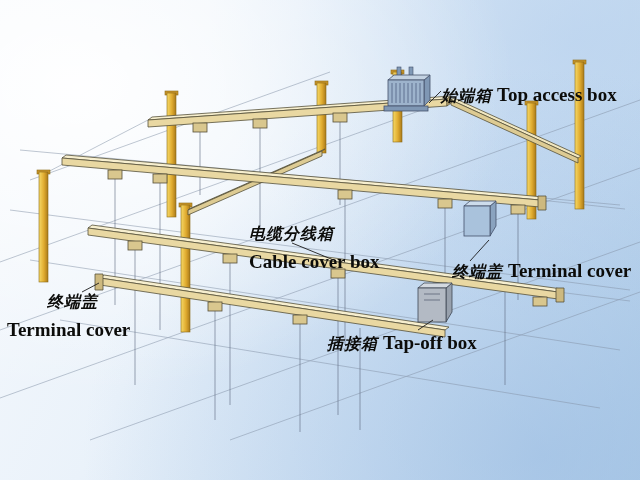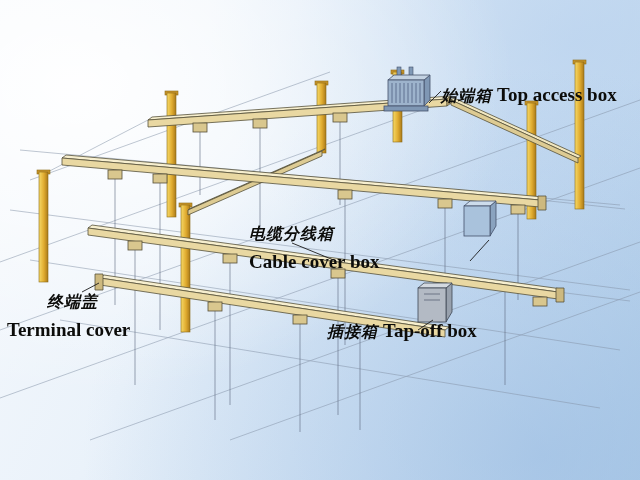--- a/index.html
+++ b/index.html
@@ -200,22 +200,25 @@
 
 <div class="lbl" id="lbl-top" style="left:441px;top:80px;">
   <span class="zh">始端箱</span><span class="en">Top access box</span>
 </div>
 
 <div class="lbl" id="lbl-cable" style="left:201px;top:221px;margin-left:48px;">
   <span class="line zh">电缆分线箱</span>
   <span class="line en">Cable cover box</span>
 </div>
 
-
-<div class="lbl" id="lbl-tapoff" style="left:327px;top:316px;">
+<div class="lbl" id="lbl-term-right" style="left:452px;top:256px;">
+  <span class="zh">终端盖</span><span class="en">Terminal cover</span>
+</div>
+
+<div class="lbl" id="lbl-tapoff" style="left:327px;top:328px;">
   <span class="zh">插接箱</span><span class="en">Tap-off box</span>
 </div>
 
 <div class="lbl" id="lbl-term-left" style="left:7px;top:289px;">
   <span class="line line1 zh">终端盖</span>
   <span class="line en">Terminal cover</span>
 </div>
 
 </div>
 

